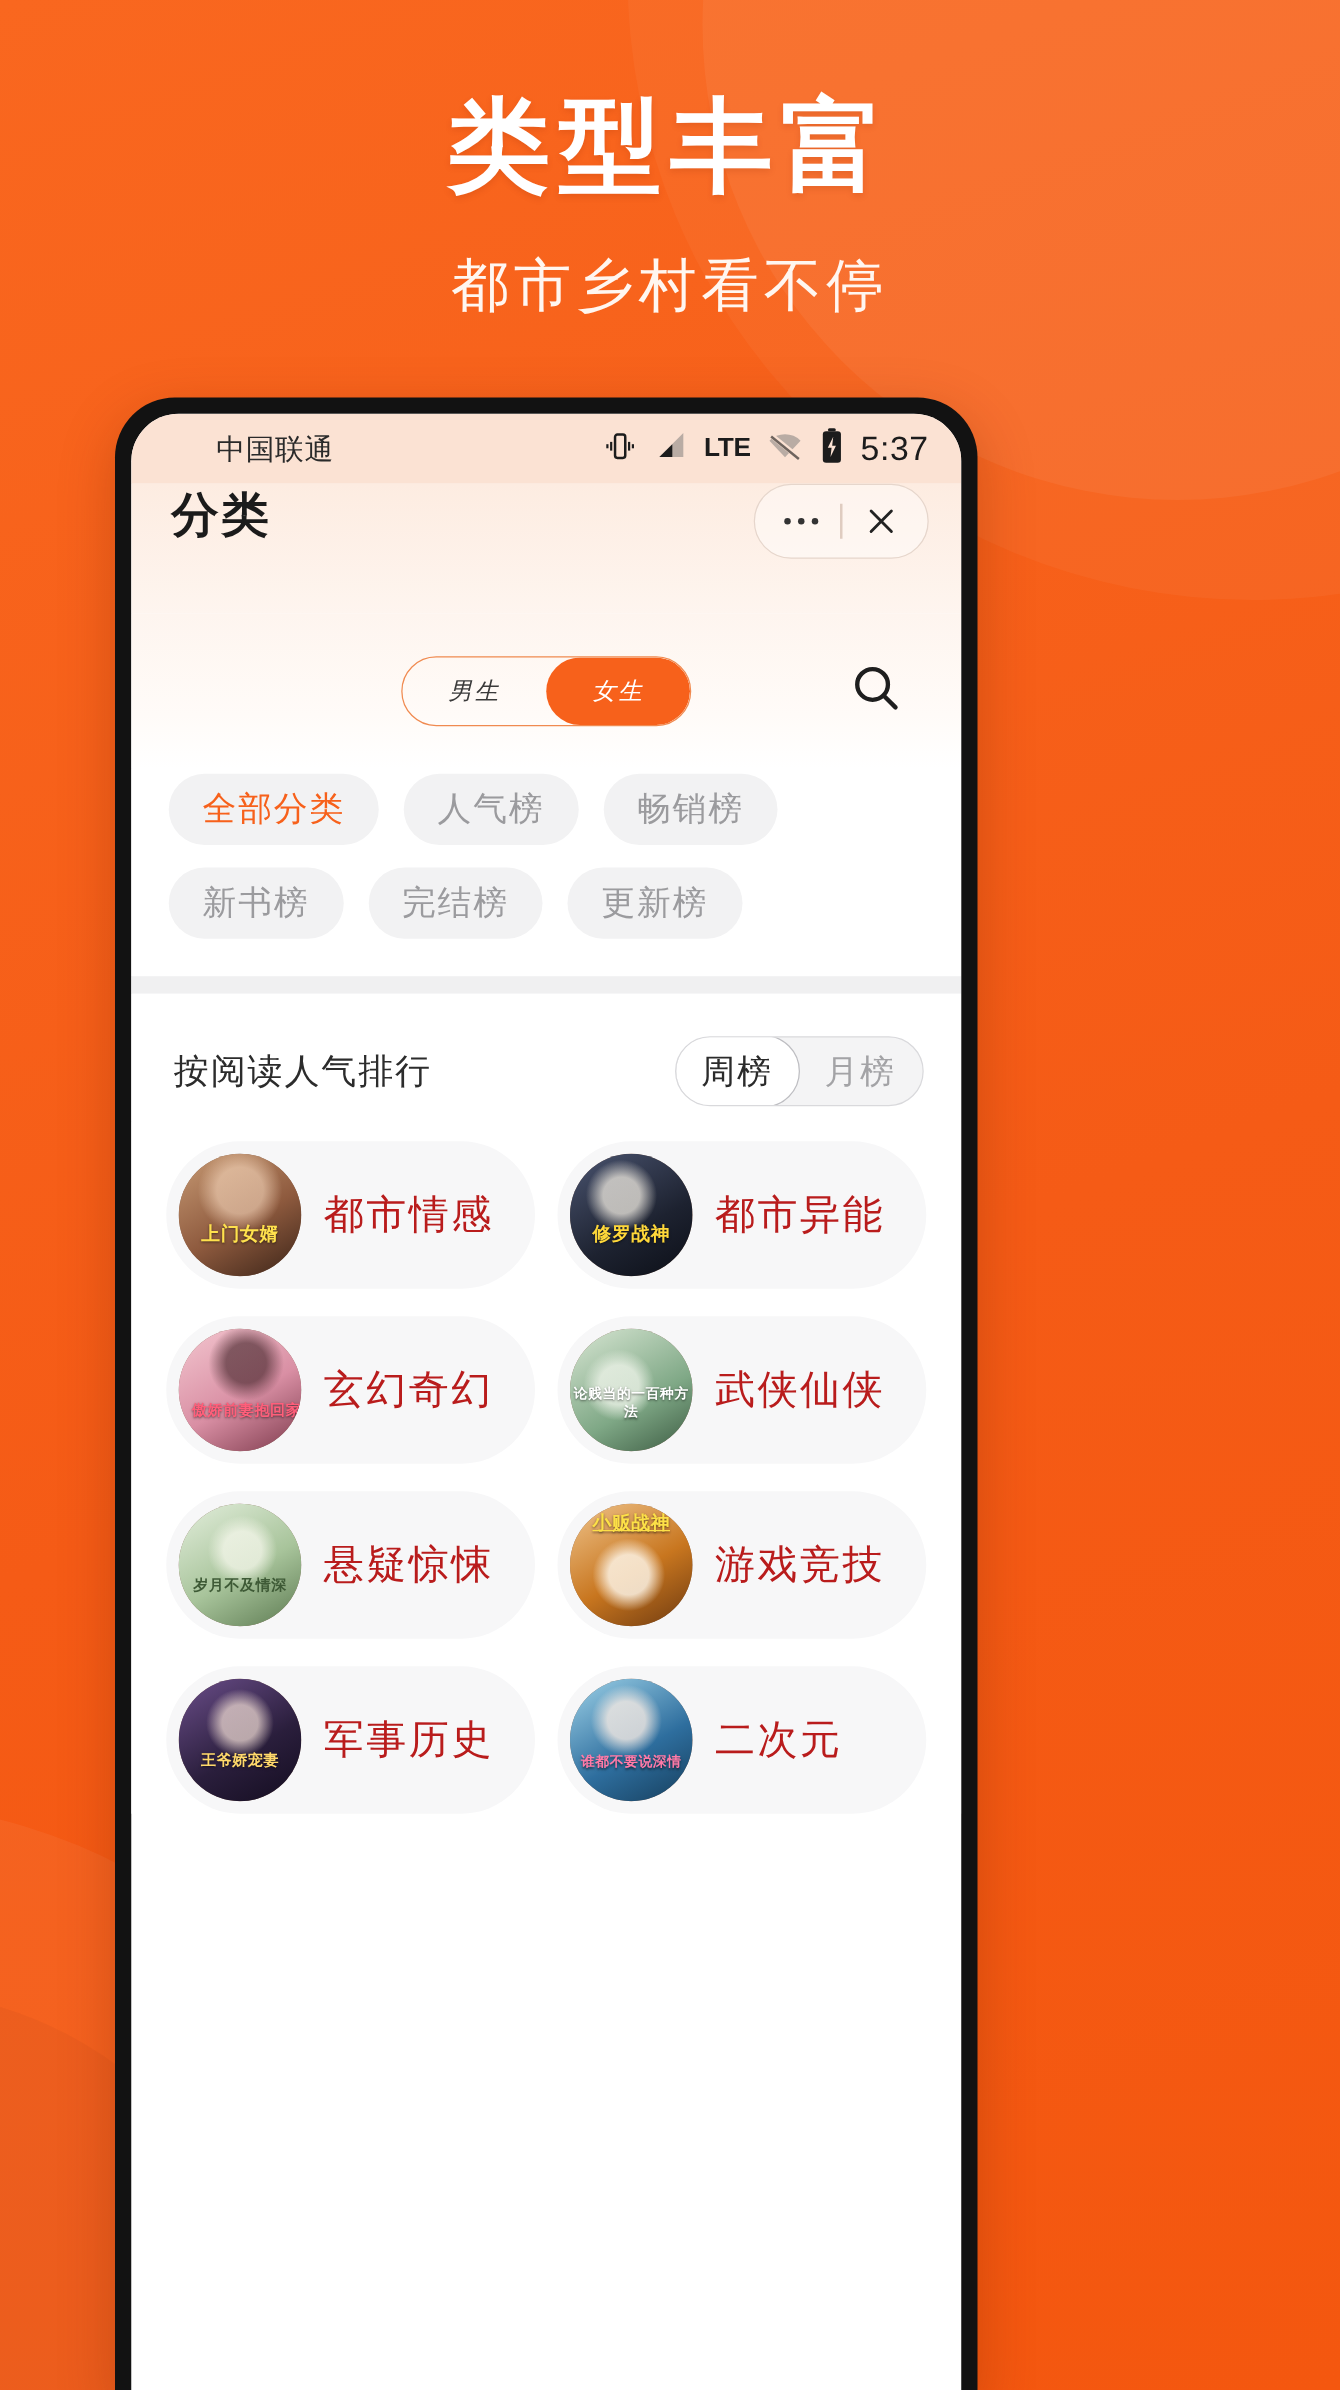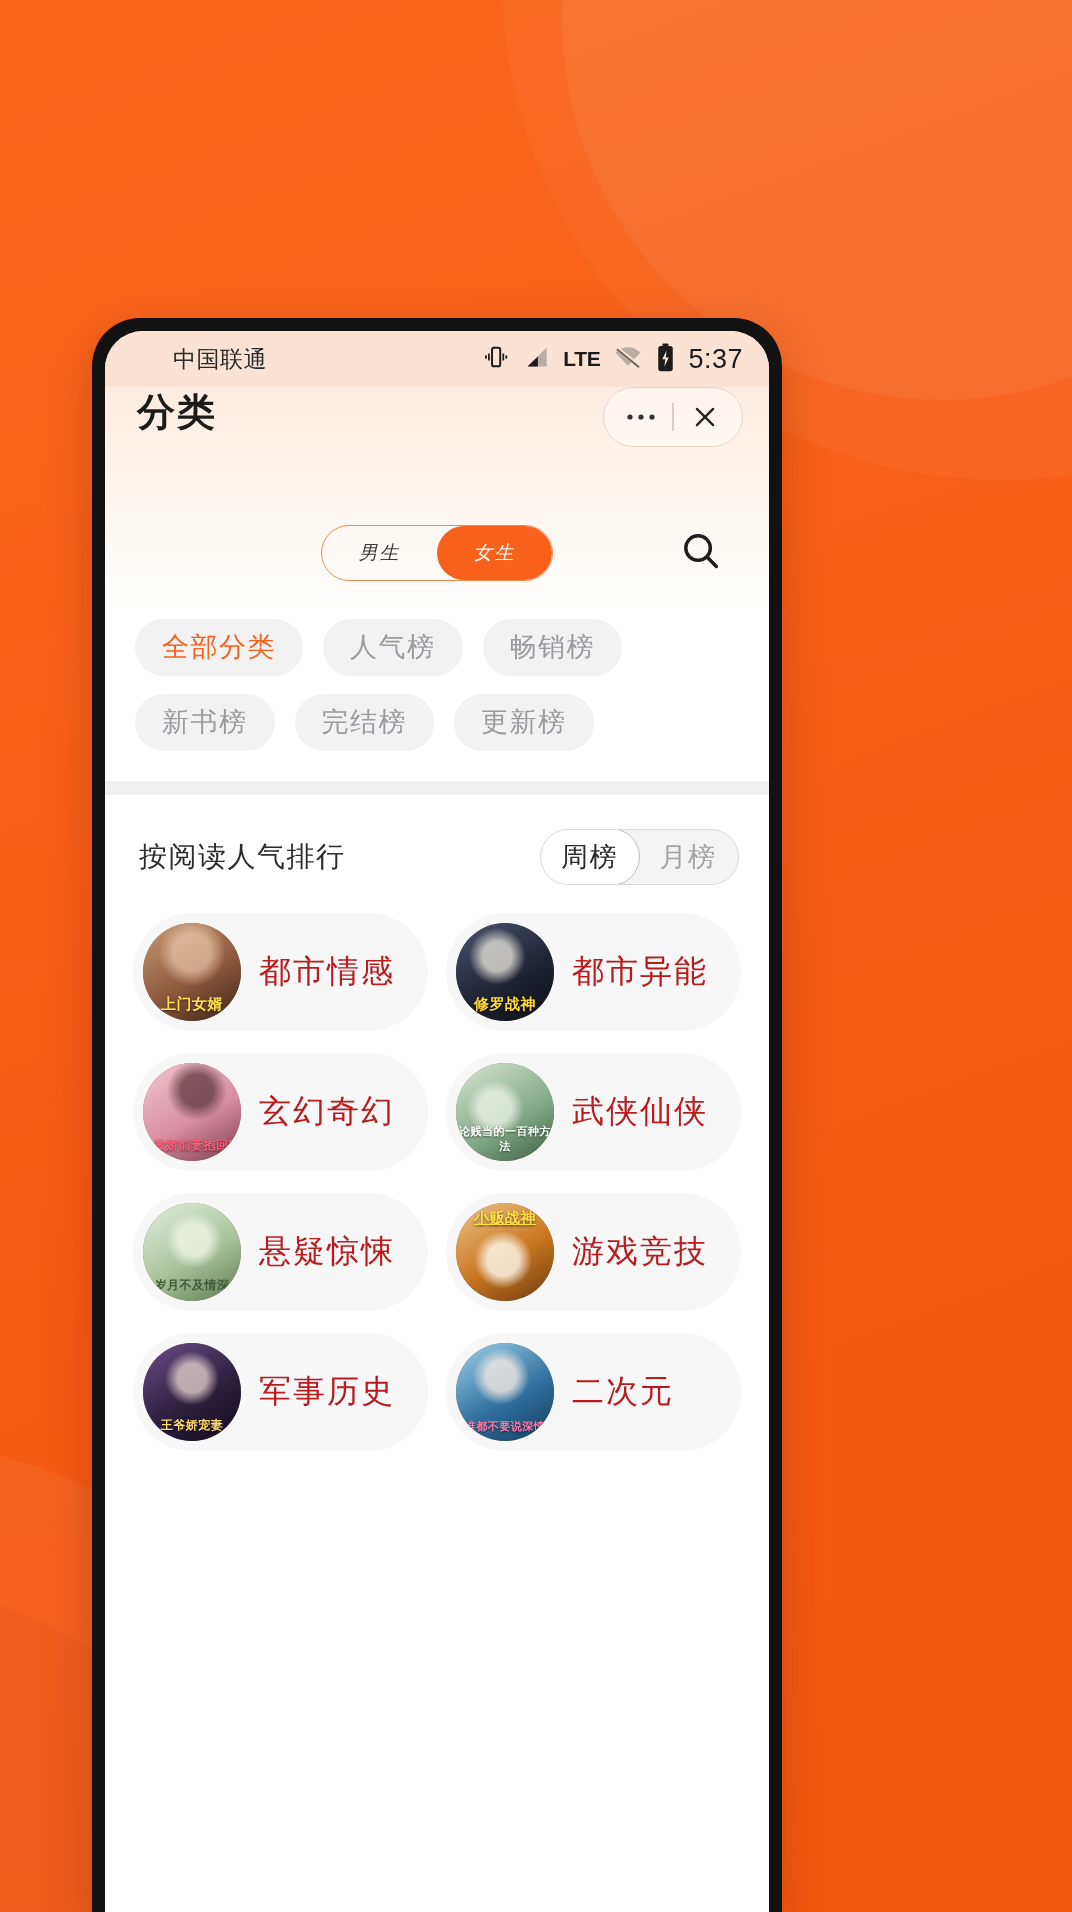--- a/index.html
+++ b/index.html
@@ -87,36 +87,38 @@
 
   
   .grid { background:#fff; padding:16px 28px 0 28px;
           display:grid; grid-template-columns:1fr 1fr; gap:22px 18px; }
   .cat-card { display:flex; align-items:center; gap:18px;
               background:#F7F7F8; border-radius:60px; padding:10px 16px 10px 10px;
               height:118px; }
   .cover { width:98px; height:98px; border-radius:50%; flex:none;
            overflow:hidden; position:relative; background:#8a6b5a; }
   .cover .cv-layer { position:absolute; inset:0; }
-  .cover .cv-txt { position:absolute; left:0; right:0; bottom:7px; text-align:center;
+  .cover .cv-txt { position:absolute; left:0; right:0; bottom:24px; text-align:center;
                    font-size:15px; font-weight:bold; letter-spacing:.5px;
                    text-shadow:0 1px 2px rgba(0,0,0,.55); }
   .cat-name { font-size:32px; color:#b91c1c; letter-spacing:2px; font-weight:500; }
 </style>
 </head>
 <body>
 
 <div class="bg">
   <div class="bg-arc-tr2"></div>
   <div class="bg-arc-tr"></div>
   <div class="bg-arc-bl"></div>
   <div class="bg-arc-bl2"></div>
 </div>
 
 <div class="headline">
+  <div class="h-title">类型丰富</div>
+  <div class="h-sub">都市乡村看不停</div>
 </div>
 
 <div class="phone">
 <div class="screen">
 
   <div class="statusbar">
     <span class="carrier">中国联通</span>
     <span class="sb-right">
       <span class="ico">
         <svg width="28" height="28" viewBox="0 0 24 24">

